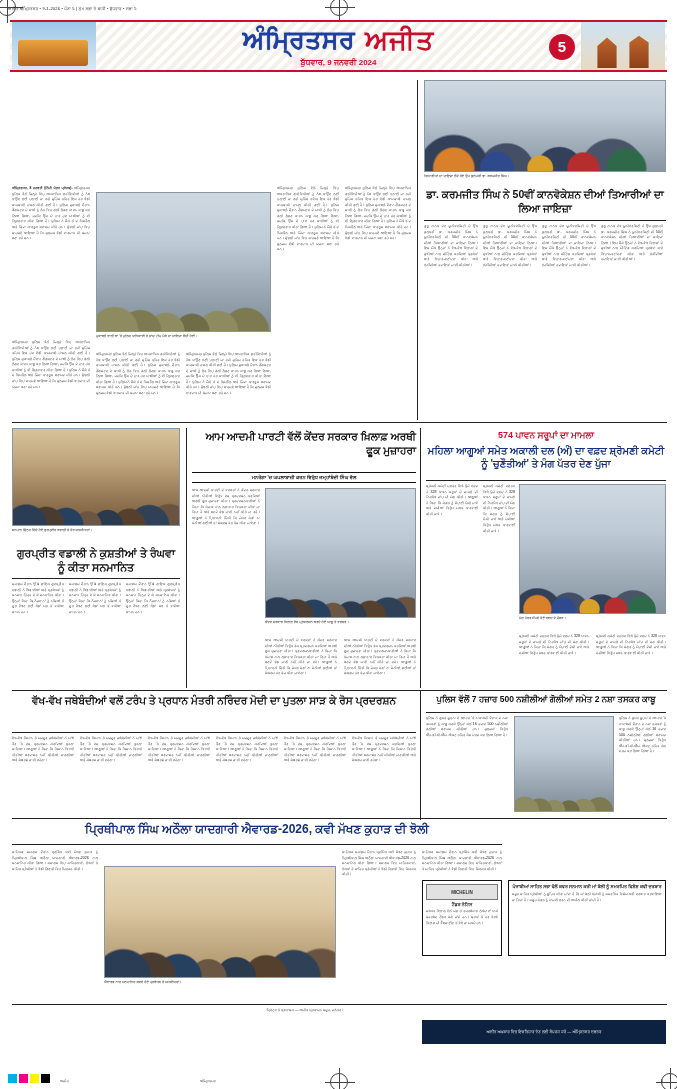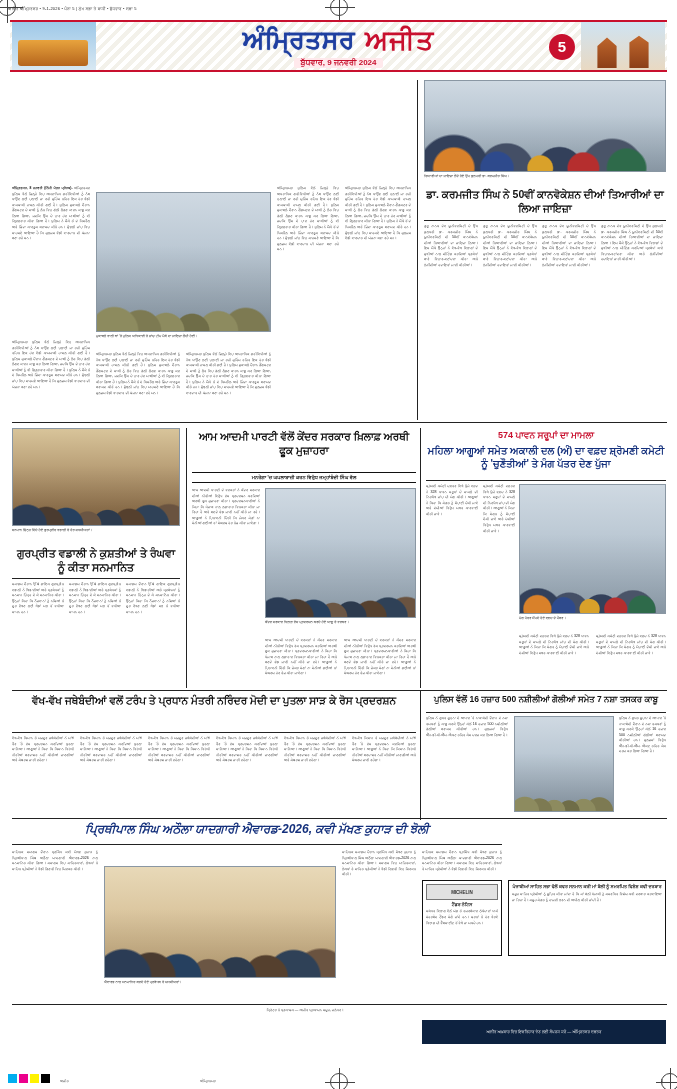--- a/index.html
+++ b/index.html
@@ -144,21 +144,21 @@
   }
   .sec-head.red{ color:#c8102e; }
   .sec-head.blue{ color:#14307c; }
   .sub-head{
     font-size:5px; font-weight:bold; color:#111; text-align:center; line-height:1.4;
   }
   .sub-head.boxed{
     border-top:1px solid #111; border-bottom:1px solid #111; padding:1px 0;
   }
   .band-head{
-    font-size:12px; font-weight:bold; color:#14307c; text-align:center;font-style:italic;
+    font-size:12px; font-weight:bold; color:#14307c; text-align:center;
   }
   .byline{ font-size:3.4px; font-weight:bold; color:#111; }
 
   .divider-h{ position:absolute; background:#222; height:1px; }
   .divider-v{ position:absolute; background:#222; width:1px; }
 
   .bottom-ad{
     position:absolute; border:1px solid #111; background:#fff;
   }
   .ad-dark{
@@ -243,21 +243,21 @@
   </div>
   <div class="cap" style="position:absolute; left:12px; top:528px; width:168px;">ਸਨਮਾਨ ਚਿੰਨ੍ਹ ਦਿੰਦੇ ਹੋਏ ਗੁਰਪ੍ਰੀਤ ਵਡਾਲੀ ਤੇ ਹੋਰ ਸ਼ਖ਼ਸੀਅਤਾਂ।</div>
   <div class="sec-head" style="position:absolute; left:12px; top:546px; width:168px; font-size:11px;">ਗੁਰਪ੍ਰੀਤ ਵਡਾਲੀ ਨੇ ਕੁਸ਼ਤੀਆਂ ਤੇ ਰੰਘਵਾ ਨੂੰ ਕੀਤਾ ਸਨਮਾਨਿਤ</div>
   <div class="divider-h" style="left:12px; top:578px; width:168px;"></div>
   <div class="col-text" style="position:absolute; left:12px; top:582px; width:52px; height:100px;">ਸਮਾਗਮ ਦੌਰਾਨ ਉੱਘੇ ਗਾਇਕ ਗੁਰਪ੍ਰੀਤ ਵਡਾਲੀ ਨੇ ਖਿਡਾਰੀਆਂ ਅਤੇ ਪ੍ਰਬੰਧਕਾਂ ਨੂੰ ਸਨਮਾਨ ਚਿੰਨ੍ਹ ਦੇ ਕੇ ਸਨਮਾਨਿਤ ਕੀਤਾ। ਉਨ੍ਹਾਂ ਕਿਹਾ ਕਿ ਨੌਜਵਾਨਾਂ ਨੂੰ ਨਸ਼ਿਆਂ ਤੋਂ ਦੂਰ ਰੱਖਣ ਲਈ ਖੇਡਾਂ ਸਭ ਤੋਂ ਵਧੀਆ ਸਾਧਨ ਹਨ।</div>
   <div class="col-text" style="position:absolute; left:69px; top:582px; width:52px; height:100px;">ਸਮਾਗਮ ਦੌਰਾਨ ਉੱਘੇ ਗਾਇਕ ਗੁਰਪ੍ਰੀਤ ਵਡਾਲੀ ਨੇ ਖਿਡਾਰੀਆਂ ਅਤੇ ਪ੍ਰਬੰਧਕਾਂ ਨੂੰ ਸਨਮਾਨ ਚਿੰਨ੍ਹ ਦੇ ਕੇ ਸਨਮਾਨਿਤ ਕੀਤਾ। ਉਨ੍ਹਾਂ ਕਿਹਾ ਕਿ ਨੌਜਵਾਨਾਂ ਨੂੰ ਨਸ਼ਿਆਂ ਤੋਂ ਦੂਰ ਰੱਖਣ ਲਈ ਖੇਡਾਂ ਸਭ ਤੋਂ ਵਧੀਆ ਸਾਧਨ ਹਨ।</div>
   <div class="col-text" style="position:absolute; left:126px; top:582px; width:54px; height:100px;">ਸਮਾਗਮ ਦੌਰਾਨ ਉੱਘੇ ਗਾਇਕ ਗੁਰਪ੍ਰੀਤ ਵਡਾਲੀ ਨੇ ਖਿਡਾਰੀਆਂ ਅਤੇ ਪ੍ਰਬੰਧਕਾਂ ਨੂੰ ਸਨਮਾਨ ਚਿੰਨ੍ਹ ਦੇ ਕੇ ਸਨਮਾਨਿਤ ਕੀਤਾ। ਉਨ੍ਹਾਂ ਕਿਹਾ ਕਿ ਨੌਜਵਾਨਾਂ ਨੂੰ ਨਸ਼ਿਆਂ ਤੋਂ ਦੂਰ ਰੱਖਣ ਲਈ ਖੇਡਾਂ ਸਭ ਤੋਂ ਵਧੀਆ ਸਾਧਨ ਹਨ।</div>
 
   <div class="divider-v" style="left:186px; top:428px; height:260px;"></div>
 
-  <div class="sec-head" style="position:absolute; left:192px; top:430px; width:224px;">ਆਮ ਆਦਮੀ ਪਾਰਟੀ ਵੱਲੋਂ ਕੇਂਦਰ ਸਰਕਾਰ ਖ਼ਿਲਾਫ਼ ਅਰਥੀ ਫੂਕ ਮੁਜ਼ਾਹਰਾ</div>
+  <div class="sec-head" style="position:absolute; left:192px; top:430px; width:224px;text-align:right;">ਆਮ ਆਦਮੀ ਪਾਰਟੀ ਵੱਲੋਂ ਕੇਂਦਰ ਸਰਕਾਰ ਖ਼ਿਲਾਫ਼ ਅਰਥੀ ਫੂਕ ਮੁਜ਼ਾਹਰਾ</div>
   <div class="sub-head boxed" style="position:absolute; left:192px; top:472px; width:224px;">ਮਨਰੇਗਾ 'ਚ ਘਪਲਾਬਾਜ਼ੀ ਕਰਨ ਵਿਰੁੱਧ ਜਮ੍ਹਾਂਬੰਦੀ ਸਿੰਘ ਵੱਲ</div>
 
   <div class="col-text" style="position:absolute; left:192px; top:488px; width:68px; height:190px;">ਆਮ ਆਦਮੀ ਪਾਰਟੀ ਦੇ ਵਰਕਰਾਂ ਨੇ ਕੇਂਦਰ ਸਰਕਾਰ ਦੀਆਂ ਨੀਤੀਆਂ ਵਿਰੁੱਧ ਰੋਸ ਪ੍ਰਦਰਸ਼ਨ ਕਰਦਿਆਂ ਅਰਥੀ ਫੂਕ ਮੁਜ਼ਾਹਰਾ ਕੀਤਾ। ਪ੍ਰਦਰਸ਼ਨਕਾਰੀਆਂ ਨੇ ਕਿਹਾ ਕਿ ਪੰਜਾਬ ਨਾਲ ਲਗਾਤਾਰ ਵਿਤਕਰਾ ਕੀਤਾ ਜਾ ਰਿਹਾ ਹੈ ਅਤੇ ਬਣਦੇ ਫੰਡ ਜਾਰੀ ਨਹੀਂ ਕੀਤੇ ਜਾ ਰਹੇ। ਆਗੂਆਂ ਨੇ ਚਿਤਾਵਨੀ ਦਿੱਤੀ ਕਿ ਜੇਕਰ ਮੰਗਾਂ ਨਾ ਮੰਨੀਆਂ ਗਈਆਂ ਤਾਂ ਸੰਘਰਸ਼ ਹੋਰ ਤੇਜ਼ ਕੀਤਾ ਜਾਵੇਗਾ।</div>
   <div class="photo" style="position:absolute; left:265px; top:488px; width:151px; height:130px;">
     <div class="sky"></div>
       <div class="ppl"></div>
   </div>
   <div class="cap" style="position:absolute; left:265px; top:620px; width:151px;">ਕੇਂਦਰ ਸਰਕਾਰ ਖ਼ਿਲਾਫ਼ ਰੋਸ ਪ੍ਰਦਰਸ਼ਨ ਕਰਦੇ ਹੋਏ ਆਗੂ ਤੇ ਵਰਕਰ।</div>
   <div class="col-text" style="position:absolute; left:265px; top:638px; width:72px; height:46px;">ਆਮ ਆਦਮੀ ਪਾਰਟੀ ਦੇ ਵਰਕਰਾਂ ਨੇ ਕੇਂਦਰ ਸਰਕਾਰ ਦੀਆਂ ਨੀਤੀਆਂ ਵਿਰੁੱਧ ਰੋਸ ਪ੍ਰਦਰਸ਼ਨ ਕਰਦਿਆਂ ਅਰਥੀ ਫੂਕ ਮੁਜ਼ਾਹਰਾ ਕੀਤਾ। ਪ੍ਰਦਰਸ਼ਨਕਾਰੀਆਂ ਨੇ ਕਿਹਾ ਕਿ ਪੰਜਾਬ ਨਾਲ ਲਗਾਤਾਰ ਵਿਤਕਰਾ ਕੀਤਾ ਜਾ ਰਿਹਾ ਹੈ ਅਤੇ ਬਣਦੇ ਫੰਡ ਜਾਰੀ ਨਹੀਂ ਕੀਤੇ ਜਾ ਰਹੇ। ਆਗੂਆਂ ਨੇ ਚਿਤਾਵਨੀ ਦਿੱਤੀ ਕਿ ਜੇਕਰ ਮੰਗਾਂ ਨਾ ਮੰਨੀਆਂ ਗਈਆਂ ਤਾਂ ਸੰਘਰਸ਼ ਹੋਰ ਤੇਜ਼ ਕੀਤਾ ਜਾਵੇਗਾ।</div>
   <div class="col-text" style="position:absolute; left:344px; top:638px; width:72px; height:46px;">ਆਮ ਆਦਮੀ ਪਾਰਟੀ ਦੇ ਵਰਕਰਾਂ ਨੇ ਕੇਂਦਰ ਸਰਕਾਰ ਦੀਆਂ ਨੀਤੀਆਂ ਵਿਰੁੱਧ ਰੋਸ ਪ੍ਰਦਰਸ਼ਨ ਕਰਦਿਆਂ ਅਰਥੀ ਫੂਕ ਮੁਜ਼ਾਹਰਾ ਕੀਤਾ। ਪ੍ਰਦਰਸ਼ਨਕਾਰੀਆਂ ਨੇ ਕਿਹਾ ਕਿ ਪੰਜਾਬ ਨਾਲ ਲਗਾਤਾਰ ਵਿਤਕਰਾ ਕੀਤਾ ਜਾ ਰਿਹਾ ਹੈ ਅਤੇ ਬਣਦੇ ਫੰਡ ਜਾਰੀ ਨਹੀਂ ਕੀਤੇ ਜਾ ਰਹੇ। ਆਗੂਆਂ ਨੇ ਚਿਤਾਵਨੀ ਦਿੱਤੀ ਕਿ ਜੇਕਰ ਮੰਗਾਂ ਨਾ ਮੰਨੀਆਂ ਗਈਆਂ ਤਾਂ ਸੰਘਰਸ਼ ਹੋਰ ਤੇਜ਼ ਕੀਤਾ ਜਾਵੇਗਾ।</div>
@@ -285,21 +285,21 @@
 
   <div class="col-text" style="position:absolute; left:12px; top:736px; width:62px; height:76px;">ਵੱਖ-ਵੱਖ ਕਿਸਾਨ ਤੇ ਮਜ਼ਦੂਰ ਜਥੇਬੰਦੀਆਂ ਨੇ ਸਾਂਝੇ ਤੌਰ 'ਤੇ ਰੋਸ ਪ੍ਰਦਰਸ਼ਨ ਕਰਦਿਆਂ ਪੁਤਲਾ ਸਾੜਿਆ। ਆਗੂਆਂ ਨੇ ਕਿਹਾ ਕਿ ਕਿਸਾਨ ਵਿਰੋਧੀ ਨੀਤੀਆਂ ਬਰਦਾਸ਼ਤ ਨਹੀਂ ਕੀਤੀਆਂ ਜਾਣਗੀਆਂ ਅਤੇ ਸੰਘਰਸ਼ ਜਾਰੀ ਰਹੇਗਾ।</div>
   <div class="col-text" style="position:absolute; left:80px; top:736px; width:62px; height:76px;">ਵੱਖ-ਵੱਖ ਕਿਸਾਨ ਤੇ ਮਜ਼ਦੂਰ ਜਥੇਬੰਦੀਆਂ ਨੇ ਸਾਂਝੇ ਤੌਰ 'ਤੇ ਰੋਸ ਪ੍ਰਦਰਸ਼ਨ ਕਰਦਿਆਂ ਪੁਤਲਾ ਸਾੜਿਆ। ਆਗੂਆਂ ਨੇ ਕਿਹਾ ਕਿ ਕਿਸਾਨ ਵਿਰੋਧੀ ਨੀਤੀਆਂ ਬਰਦਾਸ਼ਤ ਨਹੀਂ ਕੀਤੀਆਂ ਜਾਣਗੀਆਂ ਅਤੇ ਸੰਘਰਸ਼ ਜਾਰੀ ਰਹੇਗਾ।</div>
   <div class="col-text" style="position:absolute; left:148px; top:736px; width:62px; height:76px;">ਵੱਖ-ਵੱਖ ਕਿਸਾਨ ਤੇ ਮਜ਼ਦੂਰ ਜਥੇਬੰਦੀਆਂ ਨੇ ਸਾਂਝੇ ਤੌਰ 'ਤੇ ਰੋਸ ਪ੍ਰਦਰਸ਼ਨ ਕਰਦਿਆਂ ਪੁਤਲਾ ਸਾੜਿਆ। ਆਗੂਆਂ ਨੇ ਕਿਹਾ ਕਿ ਕਿਸਾਨ ਵਿਰੋਧੀ ਨੀਤੀਆਂ ਬਰਦਾਸ਼ਤ ਨਹੀਂ ਕੀਤੀਆਂ ਜਾਣਗੀਆਂ ਅਤੇ ਸੰਘਰਸ਼ ਜਾਰੀ ਰਹੇਗਾ।</div>
   <div class="col-text" style="position:absolute; left:216px; top:736px; width:62px; height:76px;">ਵੱਖ-ਵੱਖ ਕਿਸਾਨ ਤੇ ਮਜ਼ਦੂਰ ਜਥੇਬੰਦੀਆਂ ਨੇ ਸਾਂਝੇ ਤੌਰ 'ਤੇ ਰੋਸ ਪ੍ਰਦਰਸ਼ਨ ਕਰਦਿਆਂ ਪੁਤਲਾ ਸਾੜਿਆ। ਆਗੂਆਂ ਨੇ ਕਿਹਾ ਕਿ ਕਿਸਾਨ ਵਿਰੋਧੀ ਨੀਤੀਆਂ ਬਰਦਾਸ਼ਤ ਨਹੀਂ ਕੀਤੀਆਂ ਜਾਣਗੀਆਂ ਅਤੇ ਸੰਘਰਸ਼ ਜਾਰੀ ਰਹੇਗਾ।</div>
   <div class="col-text" style="position:absolute; left:284px; top:736px; width:62px; height:76px;">ਵੱਖ-ਵੱਖ ਕਿਸਾਨ ਤੇ ਮਜ਼ਦੂਰ ਜਥੇਬੰਦੀਆਂ ਨੇ ਸਾਂਝੇ ਤੌਰ 'ਤੇ ਰੋਸ ਪ੍ਰਦਰਸ਼ਨ ਕਰਦਿਆਂ ਪੁਤਲਾ ਸਾੜਿਆ। ਆਗੂਆਂ ਨੇ ਕਿਹਾ ਕਿ ਕਿਸਾਨ ਵਿਰੋਧੀ ਨੀਤੀਆਂ ਬਰਦਾਸ਼ਤ ਨਹੀਂ ਕੀਤੀਆਂ ਜਾਣਗੀਆਂ ਅਤੇ ਸੰਘਰਸ਼ ਜਾਰੀ ਰਹੇਗਾ।</div>
   <div class="col-text" style="position:absolute; left:352px; top:736px; width:64px; height:76px;">ਵੱਖ-ਵੱਖ ਕਿਸਾਨ ਤੇ ਮਜ਼ਦੂਰ ਜਥੇਬੰਦੀਆਂ ਨੇ ਸਾਂਝੇ ਤੌਰ 'ਤੇ ਰੋਸ ਪ੍ਰਦਰਸ਼ਨ ਕਰਦਿਆਂ ਪੁਤਲਾ ਸਾੜਿਆ। ਆਗੂਆਂ ਨੇ ਕਿਹਾ ਕਿ ਕਿਸਾਨ ਵਿਰੋਧੀ ਨੀਤੀਆਂ ਬਰਦਾਸ਼ਤ ਨਹੀਂ ਕੀਤੀਆਂ ਜਾਣਗੀਆਂ ਅਤੇ ਸੰਘਰਸ਼ ਜਾਰੀ ਰਹੇਗਾ।</div>
 
   <div class="divider-v" style="left:420px; top:690px; height:130px;"></div>
 
-  <div class="sec-head" style="position:absolute; left:426px; top:694px; width:240px; font-size:8.5px;">ਪੁਲਿਸ ਵੱਲੋਂ 16 ਹਜ਼ਾਰ 500 ਨਸ਼ੀਲੀਆਂ ਗੋਲੀਆਂ ਸਮੇਤ 7 ਨਸ਼ਾ ਤਸਕਰ ਕਾਬੂ</div>
+  <div class="sec-head" style="position:absolute; left:426px; top:694px; width:240px; font-size:8.5px;">ਪੁਲਿਸ ਵੱਲੋਂ 7 ਹਜ਼ਾਰ 500 ਨਸ਼ੀਲੀਆਂ ਗੋਲੀਆਂ ਸਮੇਤ 2 ਨਸ਼ਾ ਤਸਕਰ ਕਾਬੂ</div>
   <div class="divider-h" style="left:426px; top:712px; width:240px;"></div>
 
   <div class="col-text" style="position:absolute; left:426px; top:716px; width:82px; height:96px;">ਪੁਲਿਸ ਨੇ ਗੁਪਤ ਸੂਚਨਾ ਦੇ ਆਧਾਰ 'ਤੇ ਨਾਕਾਬੰਦੀ ਦੌਰਾਨ ਦੋ ਨਸ਼ਾ ਤਸਕਰਾਂ ਨੂੰ ਕਾਬੂ ਕਰਕੇ ਉਨ੍ਹਾਂ ਕੋਲੋਂ 16 ਹਜ਼ਾਰ 500 ਨਸ਼ੀਲੀਆਂ ਗੋਲੀਆਂ ਬਰਾਮਦ ਕੀਤੀਆਂ ਹਨ। ਮੁਲਜ਼ਮਾਂ ਵਿਰੁੱਧ ਐੱਨ.ਡੀ.ਪੀ.ਐੱਸ. ਐਕਟ ਤਹਿਤ ਕੇਸ ਦਰਜ ਕਰ ਲਿਆ ਗਿਆ ਹੈ।</div>
   <div class="photo khaki" style="position:absolute; left:514px; top:716px; width:100px; height:96px;">
     <div class="sky"></div>
       <div class="ppl"></div>
   </div>
   <div class="col-text" style="position:absolute; left:619px; top:716px; width:47px; height:96px;">ਪੁਲਿਸ ਨੇ ਗੁਪਤ ਸੂਚਨਾ ਦੇ ਆਧਾਰ 'ਤੇ ਨਾਕਾਬੰਦੀ ਦੌਰਾਨ ਦੋ ਨਸ਼ਾ ਤਸਕਰਾਂ ਨੂੰ ਕਾਬੂ ਕਰਕੇ ਉਨ੍ਹਾਂ ਕੋਲੋਂ 16 ਹਜ਼ਾਰ 500 ਨਸ਼ੀਲੀਆਂ ਗੋਲੀਆਂ ਬਰਾਮਦ ਕੀਤੀਆਂ ਹਨ। ਮੁਲਜ਼ਮਾਂ ਵਿਰੁੱਧ ਐੱਨ.ਡੀ.ਪੀ.ਐੱਸ. ਐਕਟ ਤਹਿਤ ਕੇਸ ਦਰਜ ਕਰ ਲਿਆ ਗਿਆ ਹੈ।</div>
 
   <div class="divider-h" style="left:12px; top:818px; width:655px;"></div>

